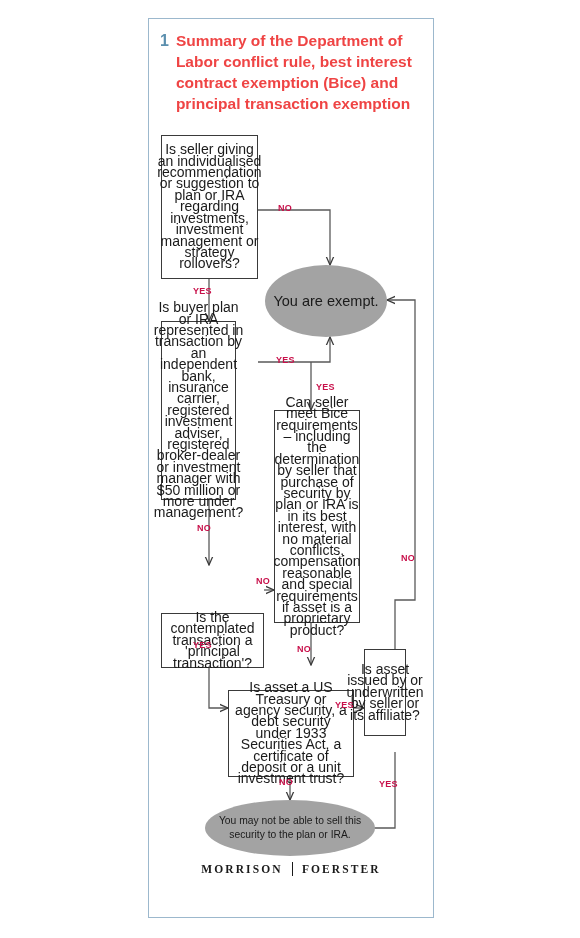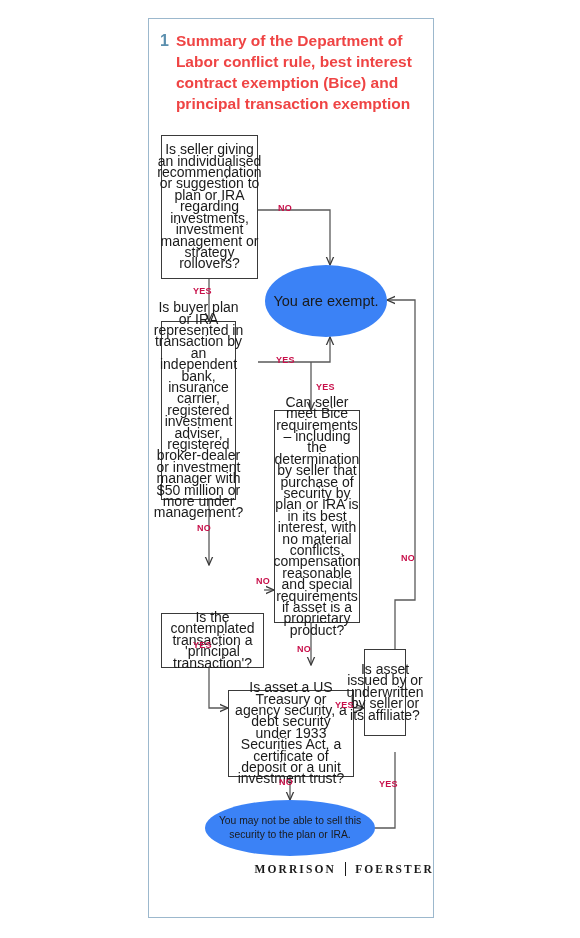--- a/index.html
+++ b/index.html
@@ -16,32 +16,32 @@
   #title-text{color:#ef4444;font-size:15.5px;font-weight:bold;line-height:21px;}
 
   
   #diagram{position:absolute;left:0;top:0;width:580px;height:938px;}
 
   
   .node{position:absolute;box-sizing:border-box;border:1.2px solid #3a3a3a;
         background:#ffffff;display:flex;align-items:center;justify-content:center;
         text-align:center;color:#1a1a1a;font-size:14px;line-height:11.4px;
         padding:9px 5px;}
-  .term{position:absolute;box-sizing:border-box;background:#3b82f6;
+  .term{position:absolute;box-sizing:border-box;background:#a3a3a3;
         border-radius:50%;display:flex;align-items:center;justify-content:center;
         text-align:center;color:#1a1a1a;}
   .term.big{font-size:14.5px;line-height:19px;}
   .term.small{font-size:10.3px;line-height:14px;}
 
   .edge-label{position:absolute;color:#c8104a;font-size:9px;font-weight:bold;
               letter-spacing:.3px;}
 
   
   #logo{position:absolute;left:148px;top:862px;width:286px;
-        display:flex;align-items:center;justify-content:flex-end;gap:9px;
+        display:flex;align-items:center;justify-content:center;gap:9px;
         font-family:"Liberation Serif", serif;}
   #logo span{font-size:11.5px;letter-spacing:2.1px;color:#1a1a1a;font-weight:bold;}
   #logo .bar{width:1.3px;height:14px;background:#1a1a1a;}
 </style>
 </head>
 <body>
 
 <div id="card"></div>
 
 <div id="title">

